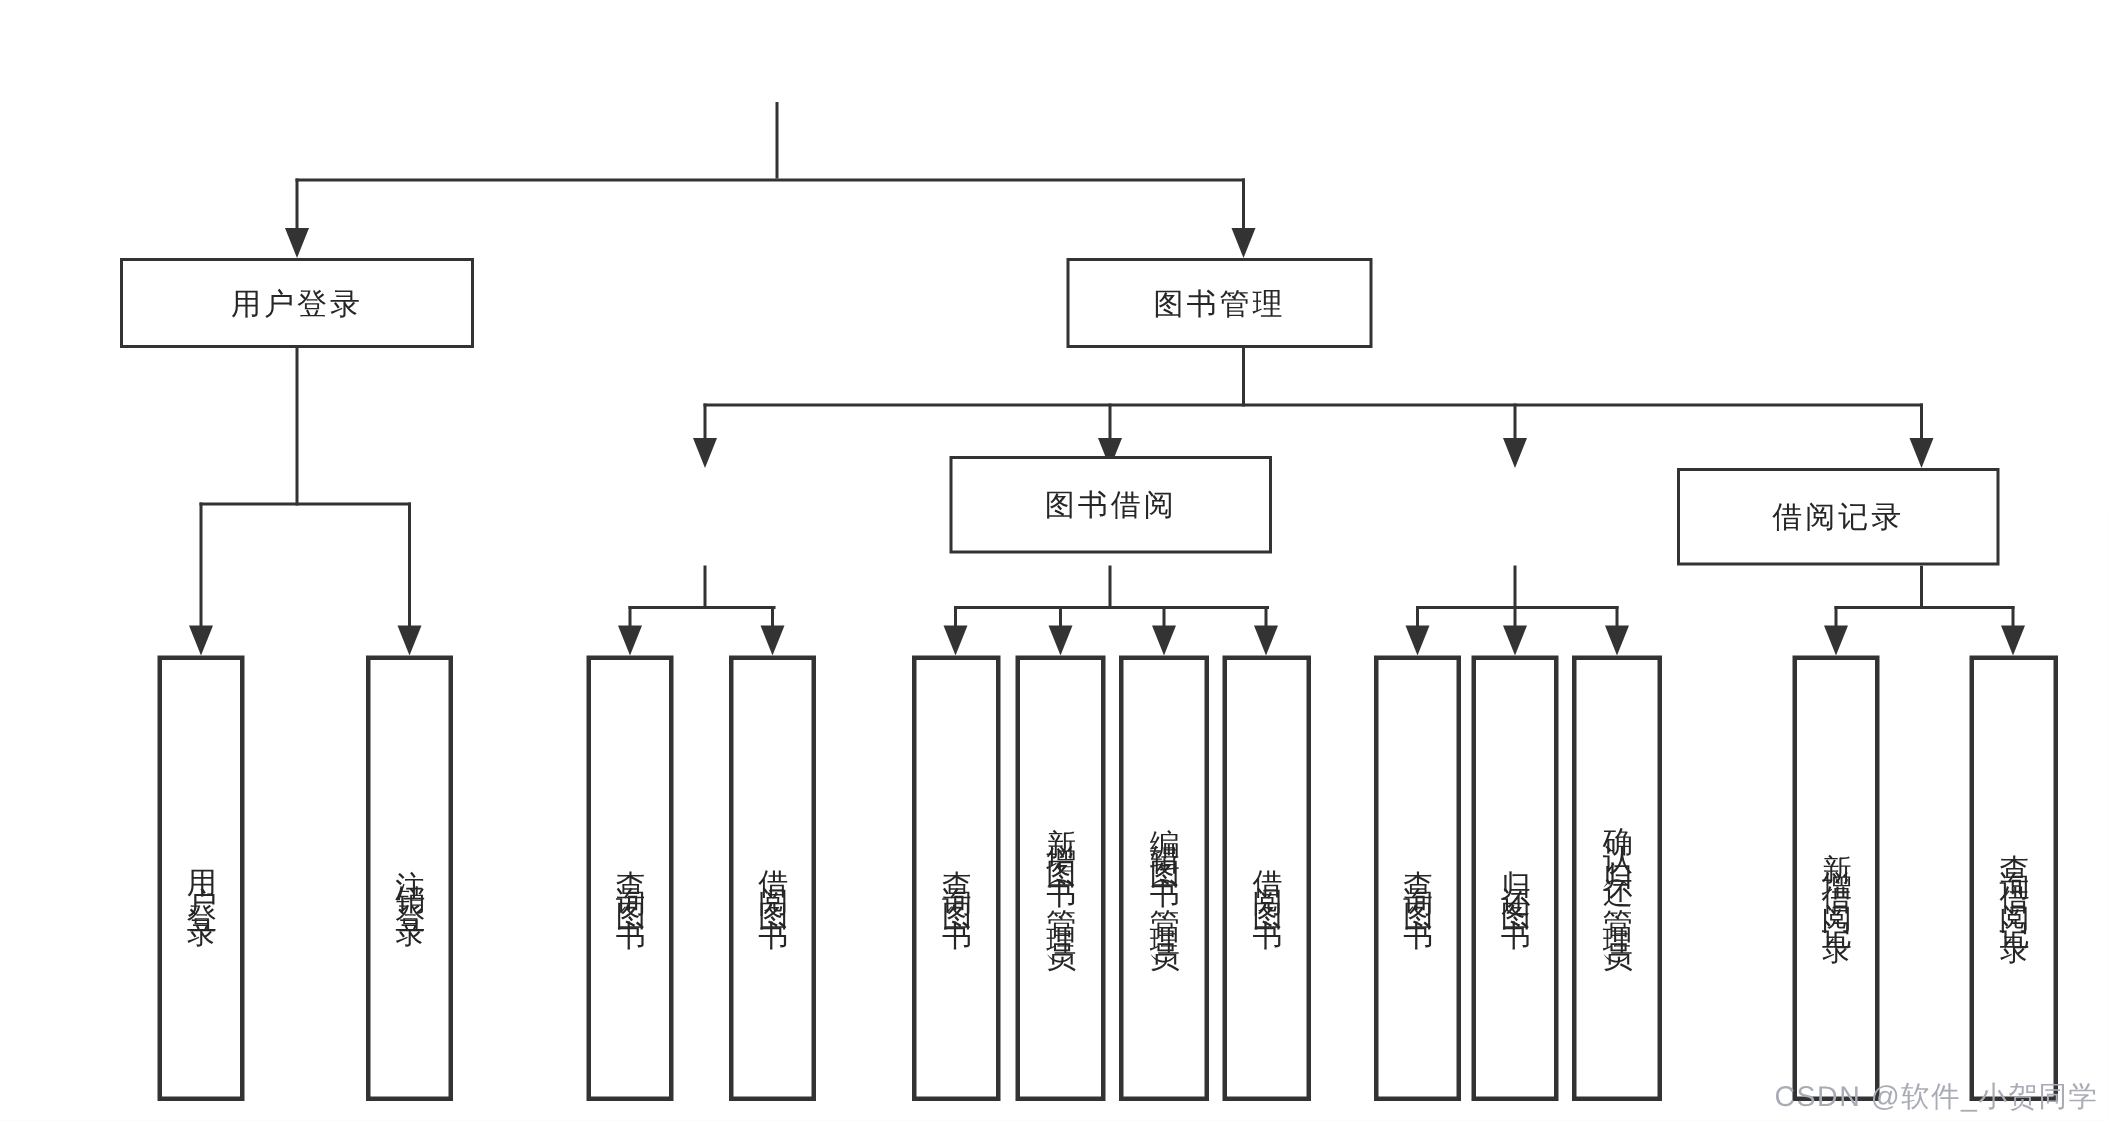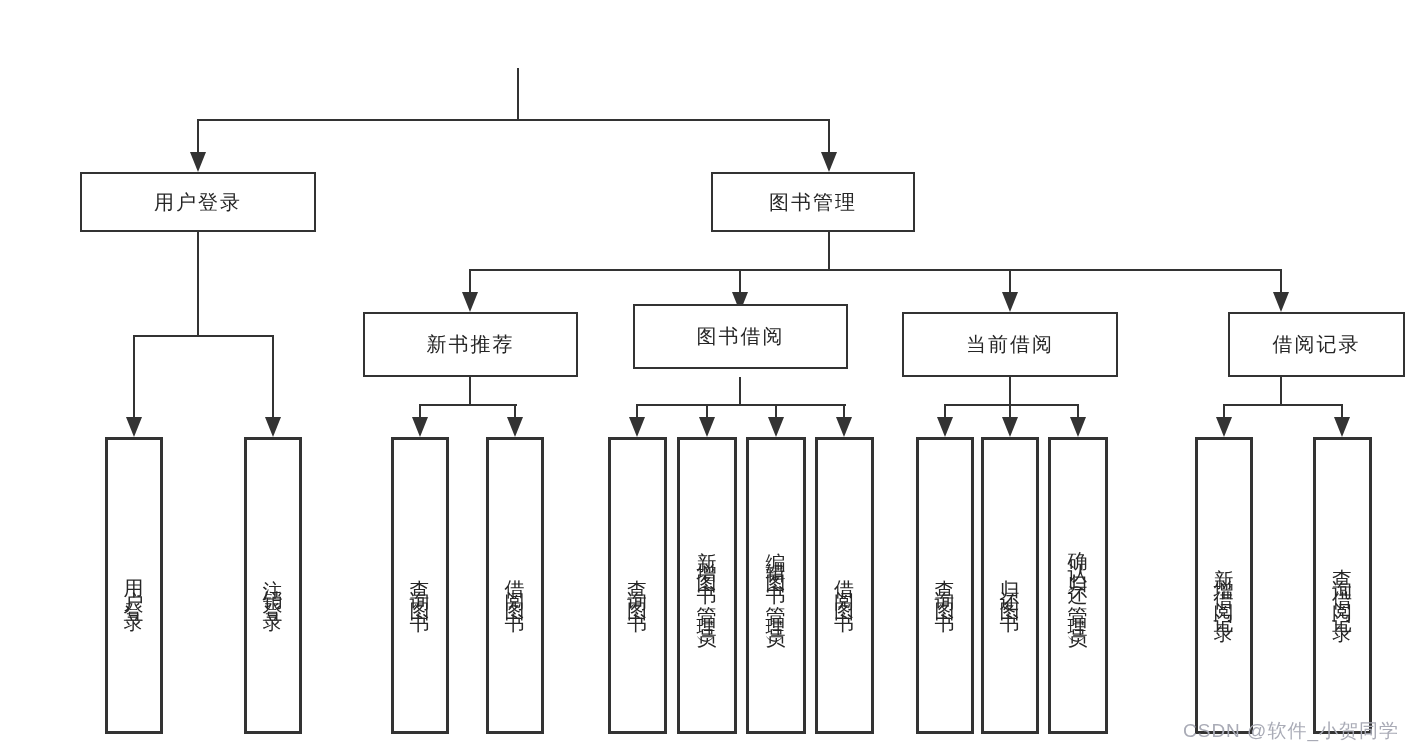--- a/index.html
+++ b/index.html
@@ -90,33 +90,27 @@
 
 
   <div class="hbox" style="left:80px;top:172px;width:236px;height:60px">
     <span>用户登录</span>
   </div>
 
   <div class="hbox" style="left:711px;top:172px;width:204px;height:60px">
     <span>图书管理</span>
   </div>
 
-  <div class="hbox" style="left:363px;top:312px;width:215px;height:65px">
-    <span>新书推荐</span>
-  </div>
 
   <div class="hbox" style="left:633px;top:304px;width:215px;height:65px">
     <span>图书借阅</span>
   </div>
 
-  <div class="hbox" style="left:902px;top:312px;width:216px;height:65px">
-    <span>当前借阅</span>
-  </div>
-
-  <div class="hbox" style="left:1228px;top:312px;width:177px;height:65px">
+
+  <div class="hbox" style="left:1118px;top:312px;width:215px;height:65px">
     <span>借阅记录</span>
   </div>
 
   <div class="vbox" style="left:105px;width:58px">
     <span class="vtext">用户登录</span>
   </div>
   <div class="vbox" style="left:244px;width:58px">
     <span class="vtext">注销登录</span>
   </div>
 

